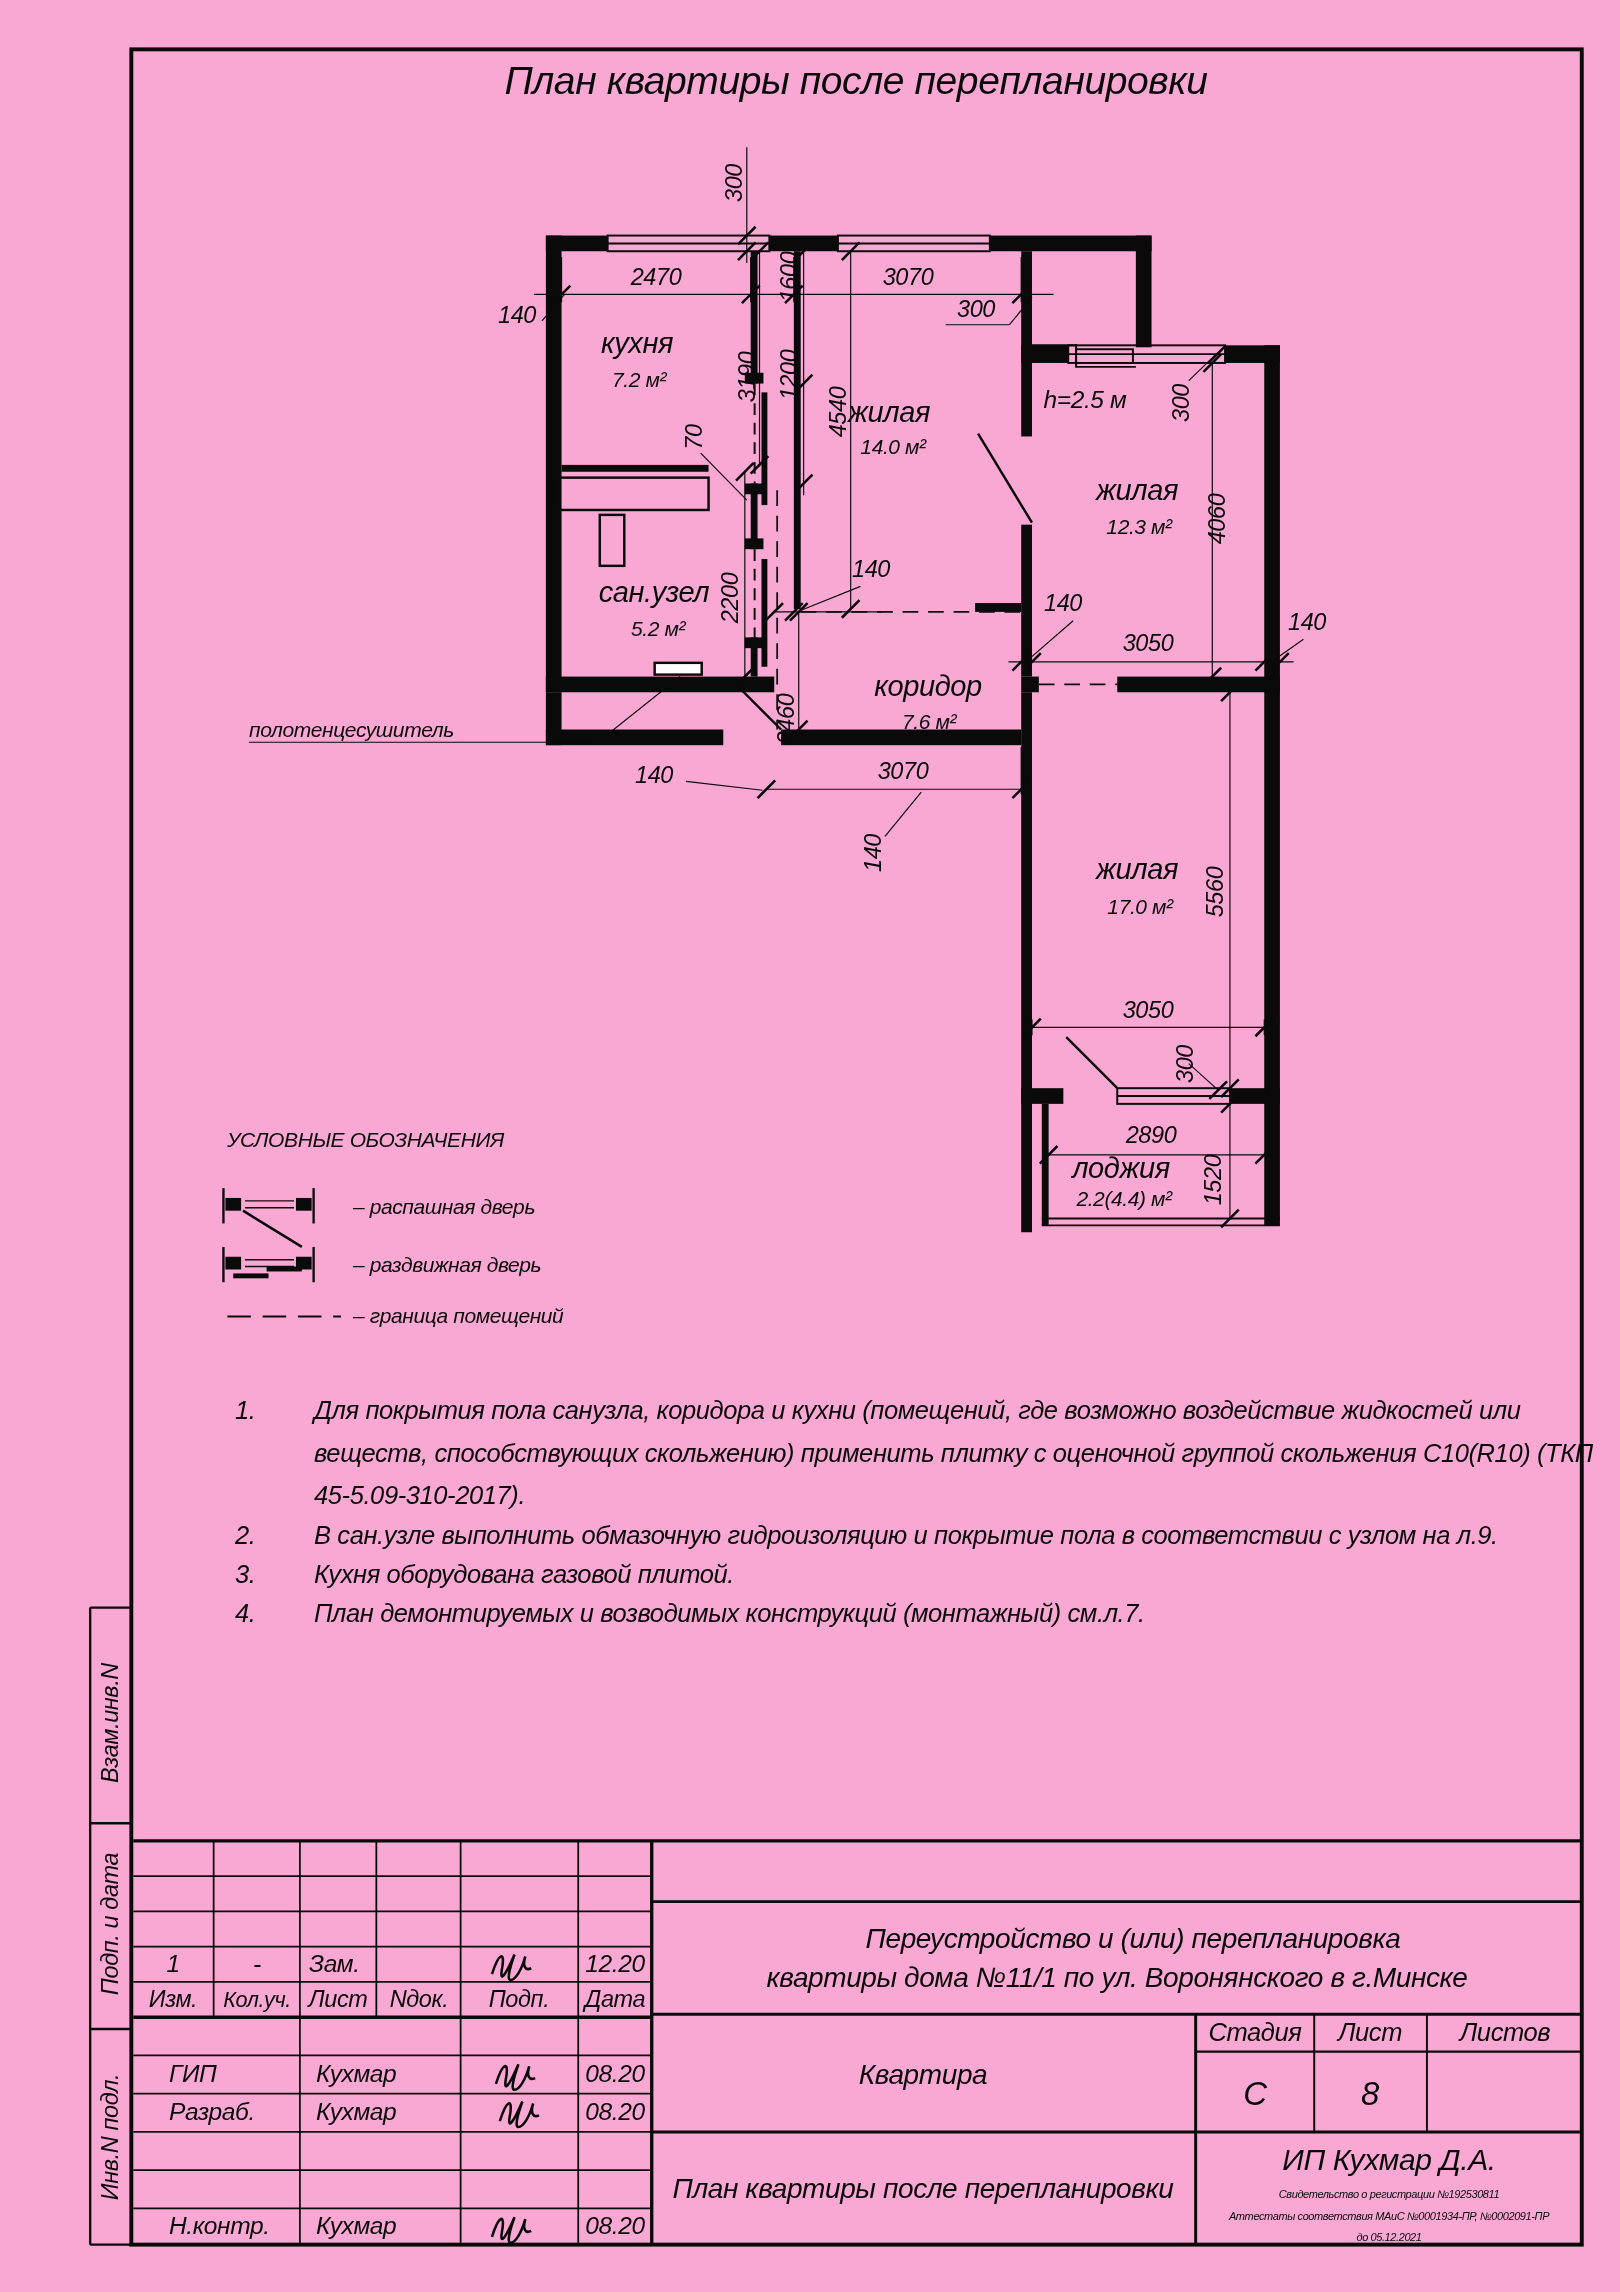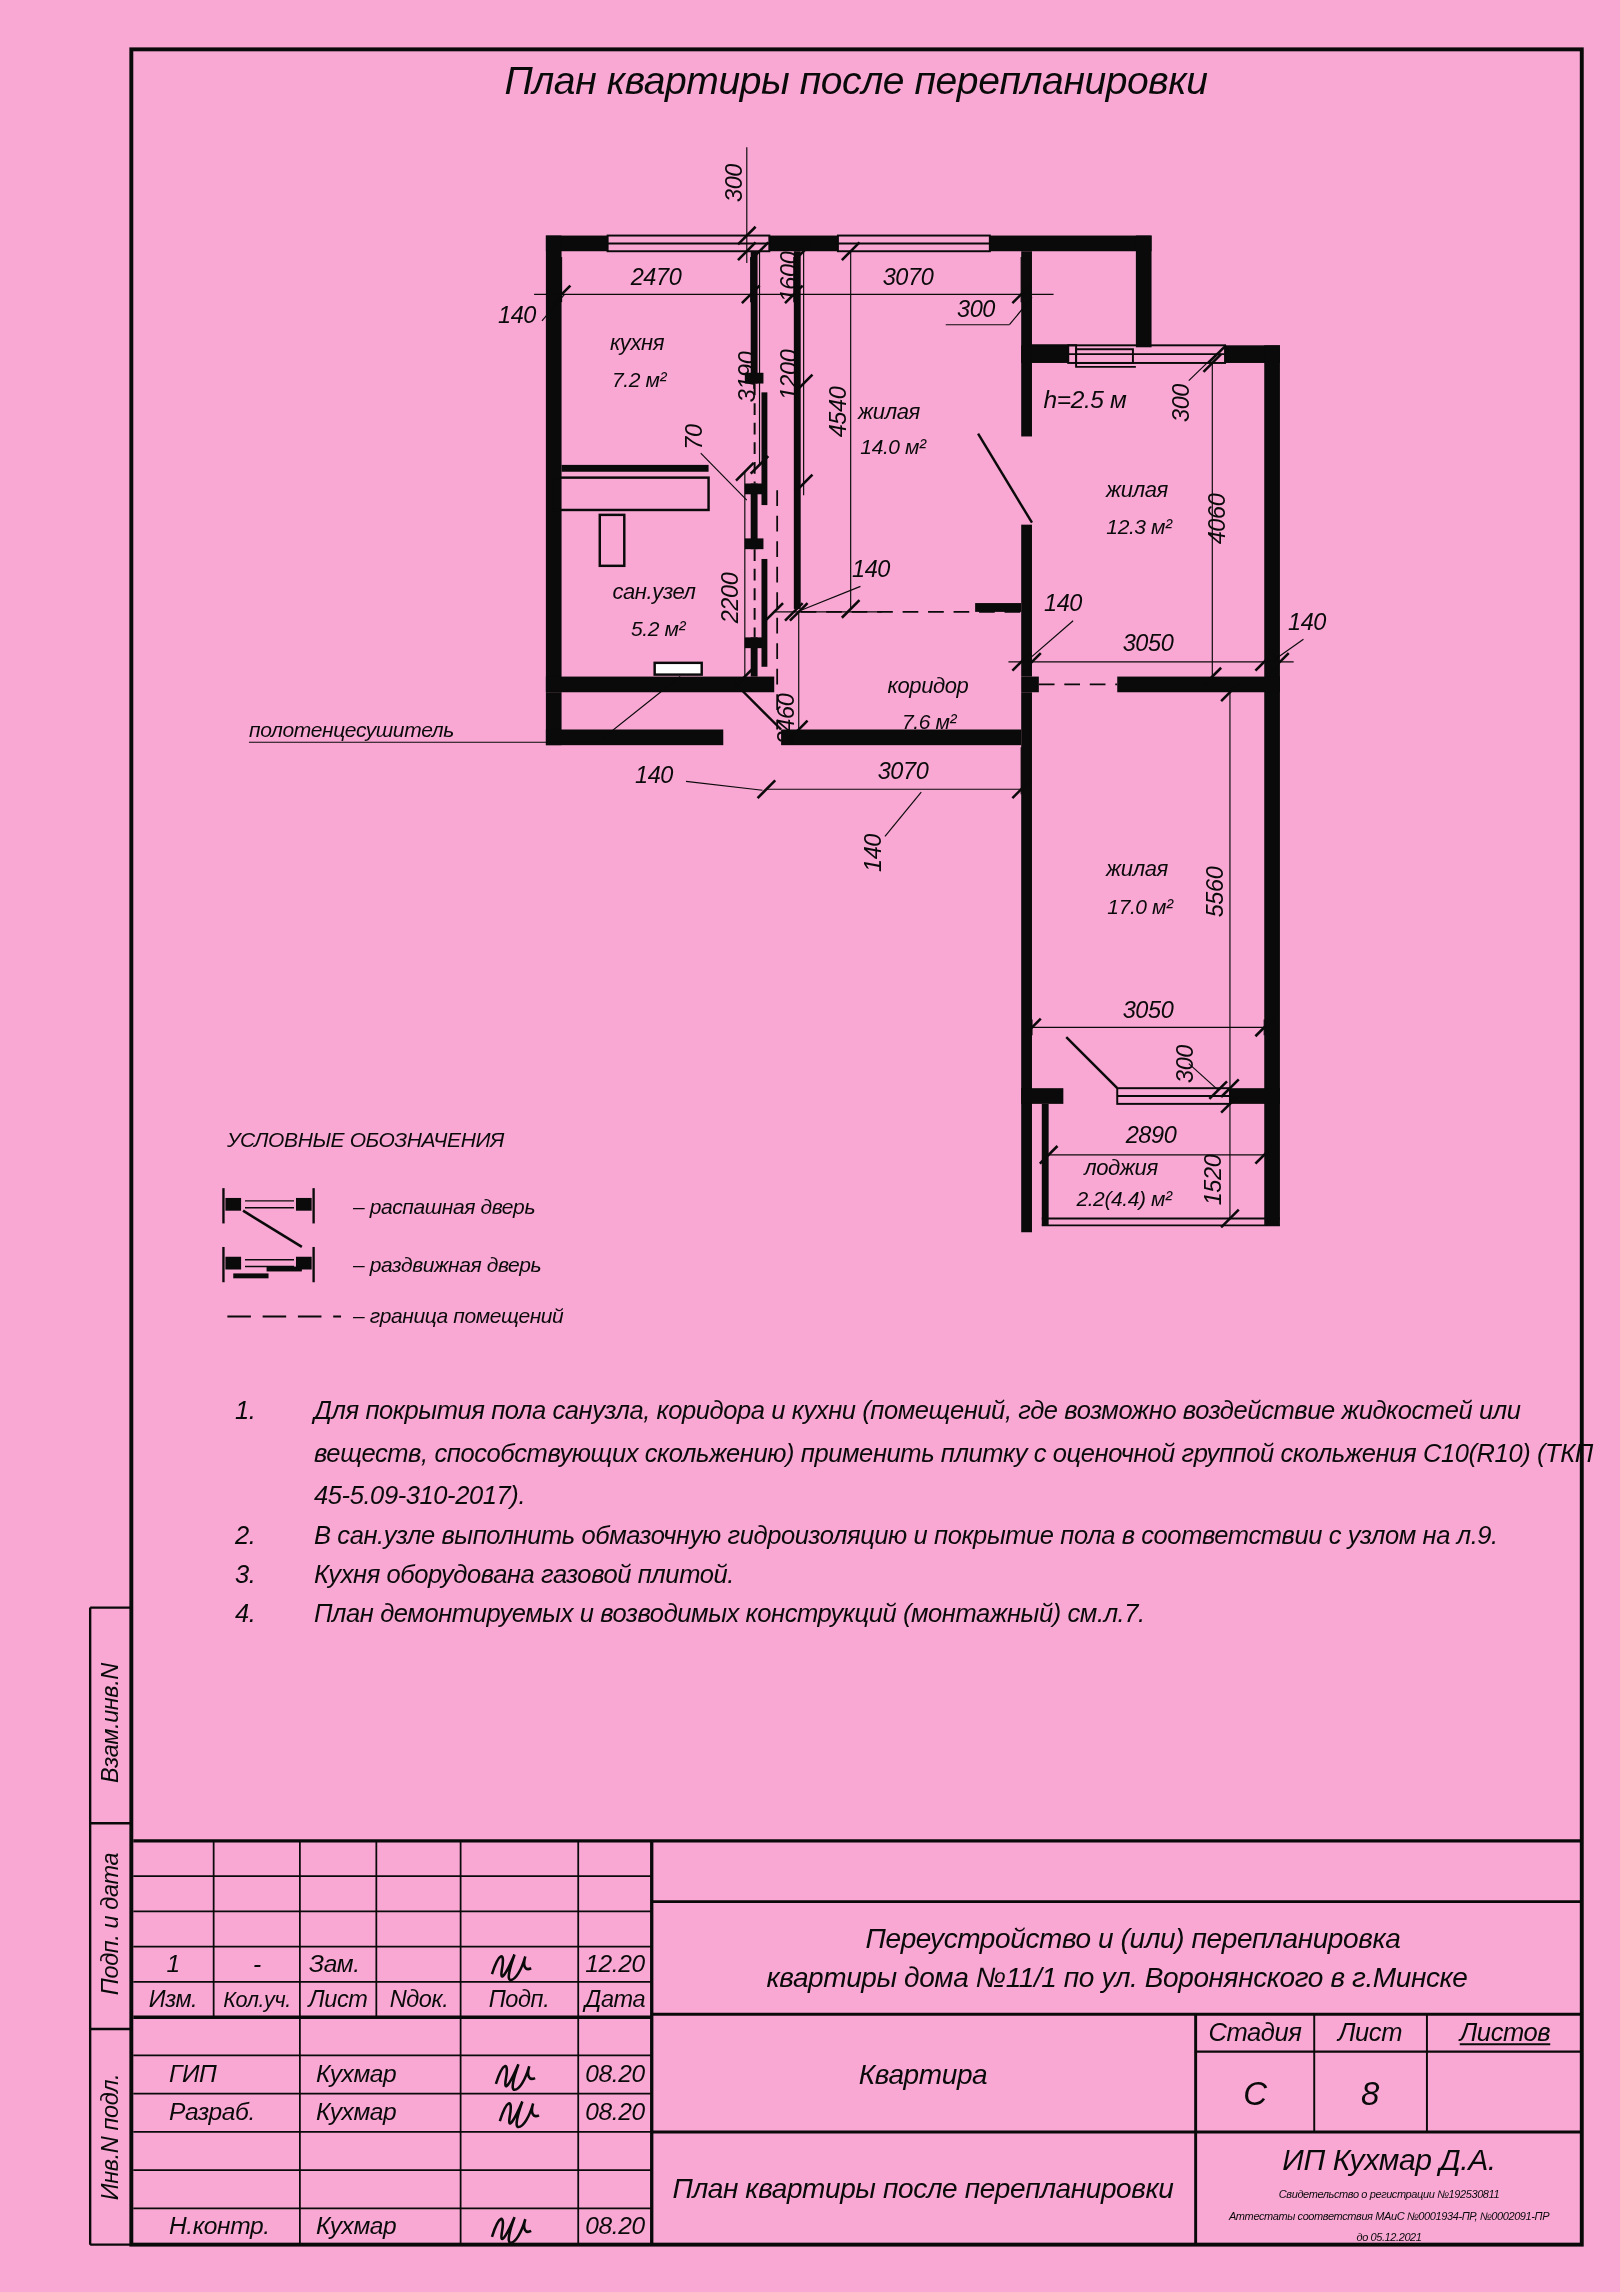--- a/index.html
+++ b/index.html
@@ -4,21 +4,21 @@
 <style>
   html,body{margin:0;padding:0;background:#e8e8e8;}
   .sheet{position:relative;width:1620px;height:2293px;background:#f9a8d4;overflow:hidden;
          font-family:"Liberation Sans", sans-serif;color:#0a0a0a;}
   svg.layer{position:absolute;left:0;top:0;pointer-events:none;}
   .t{position:absolute;white-space:nowrap;font-style:italic;letter-spacing:-0.4px;
      transform:translate(-50%,-50%);line-height:1;}
   .rot{transform:translate(-50%,-50%) rotate(-90deg);}
   .lft{transform:translate(0,-50%);}
   .s15{font-size:11px;} .s22{font-size:21.6px;} .s24{font-size:23.5px;} .s25{font-size:24.5px;}
-  .s26{font-size:25.5px;} .s27{font-size:21px;} .s28{font-size:22px;} .s29{font-size:28px;}
+  .s26{font-size:25.5px;} .s27{font-size:21px;} .s28{font-size:29px;} .s29{font-size:28px;}
   .s30{font-size:29px;font-weight:bold;} .s34{font-size:33px;} .s40{font-size:39px;}
 </style>
 </head>
 <body>
 
 <div class="sheet">
 
   <svg class="layer" width="1620" height="2293" viewBox="0 0 1653 2339">
     <defs>
       <path id="tk" d="M-9,9 L9,-9" stroke="#0a0a0a" stroke-width="2.6"></path>
@@ -320,21 +320,21 @@
   <span class="t lft s25" style="left:316px;top:2112px;">Кухмар</span>
   <span class="t s25" style="left:615px;top:2112px;">08.20</span>
   <span class="t lft s25" style="left:169px;top:2226px;">Н.контр.</span>
   <span class="t lft s25" style="left:316px;top:2226px;">Кухмар</span>
   <span class="t s25" style="left:615px;top:2226px;">08.20</span>
   <span class="t s29" style="left:1117px;top:1939px;margin-left:16px;">Переустройство и (или) перепланировка</span>
   <span class="t s29" style="left:1117px;top:1978px;">квартиры дома №11/1 по ул. Воронянского в г.Минске</span>
   <span class="t s29" style="left:923px;top:2075px;">Квартира</span>
   <span class="t s26" style="left:1255px;top:2033px;">Стадия</span>
   <span class="t s26" style="left:1370px;top:2033px;">Лист</span>
-  <span class="t s26" style="left:1505px;top:2033px;text-decoration:underline;">Листов</span>
+  <span class="t s26" style="left:1505px;top:2033px;">Листов</span>
   <span class="t s34" style="left:1255px;top:2093px;">С</span>
   <span class="t s34" style="left:1370px;top:2093px;">8</span>
   <span class="t s29" style="left:923px;top:2189px;">План квартиры после перепланировки</span>
   <span class="t s30" style="left:1389px;top:2160px;font-weight:normal;font-size:30px;">ИП Кухмар Д.А.</span>
   <span class="t s15" style="left:1389px;top:2194px;">Свидетельство о регистрации №192530811</span>
   <span class="t s15" style="left:1389px;top:2216px;">Аттестаты соответствия МАиС №0001934-ПР, №0002091-ПР</span>
   <span class="t s15" style="left:1389px;top:2237px;">до 05.12.2021</span>
 </div>
 
 

